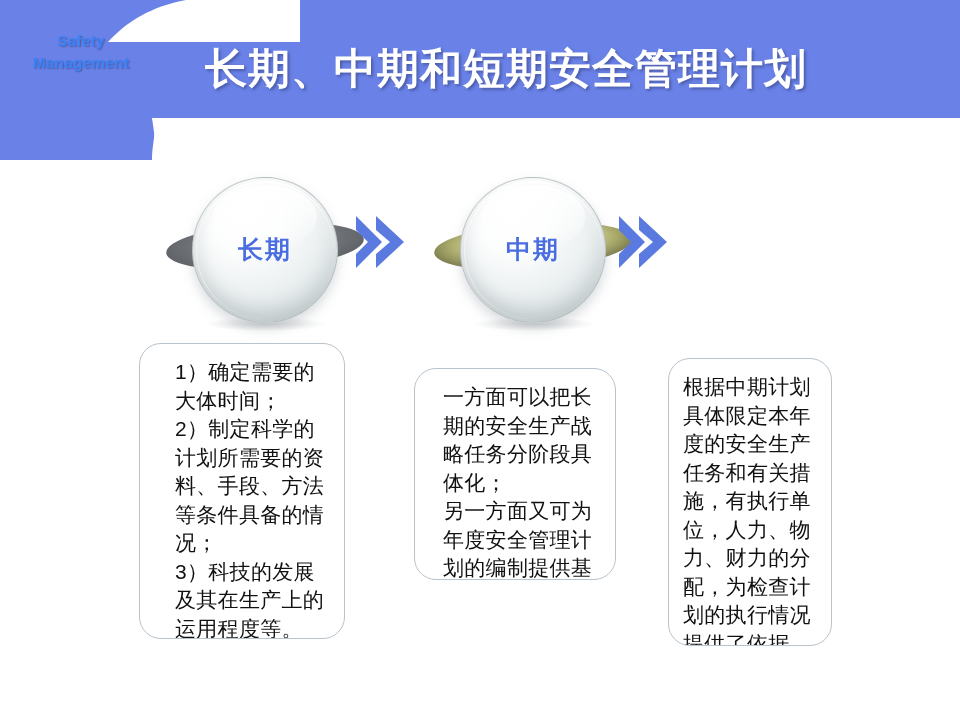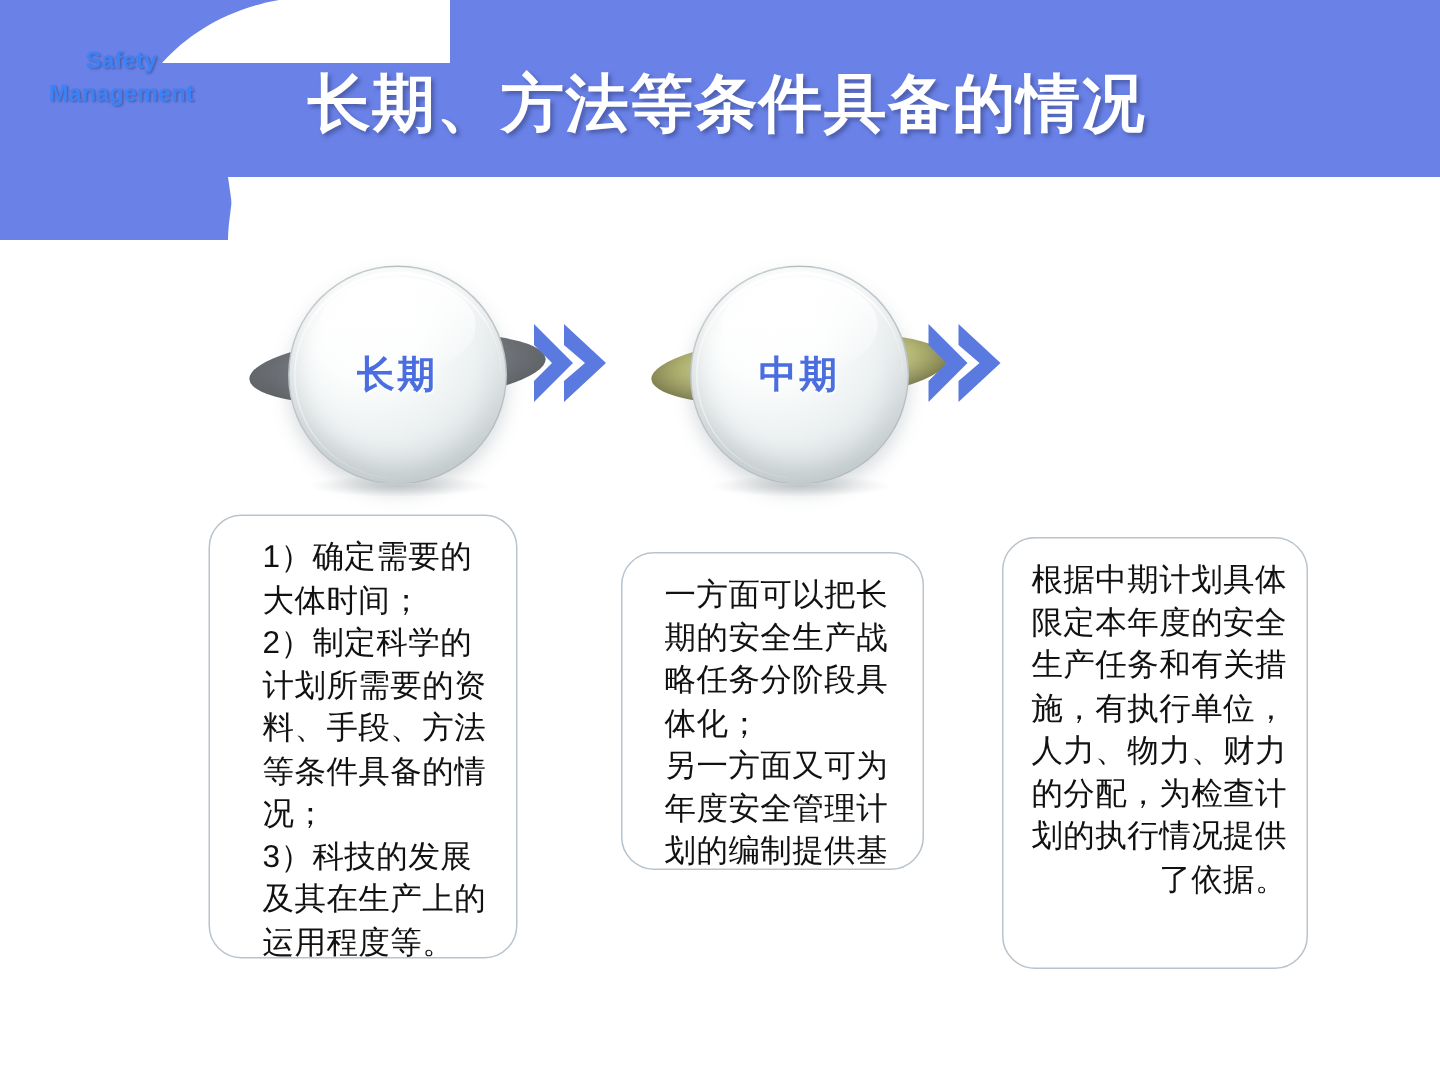--- a/index.html
+++ b/index.html
@@ -185,21 +185,21 @@
     color: #111111;
     font-size: 21px;
     line-height: 1.36;
     letter-spacing: .3px;
     padding: 14px 13px 10px 14px;
     white-space: pre-line;
     overflow: hidden;
   }
   .card-1 { left: 139px; top: 343px; width: 206px; height: 296px; padding-left: 35px; }
   .card-2 { left: 414px; top: 368px; width: 202px; height: 212px; padding-left: 28px; }
-  .card-3 { left: 668px; top: 358px; width: 204px; height: 288px; text-align: right; }
+  .card-3 { left: 668px; top: 358px; width: 164px; height: 288px; }
 </style>
 </head>
 <body>
 
 <div id="slide">
 
   <div class="header-wrap">
     <svg class="header-svg" viewBox="0 0 960 175" preserveAspectRatio="none">
 
       <rect x="0" y="0" width="960" height="42" fill="#6a82e8"></rect>
@@ -212,21 +212,21 @@
 
       <path d="M152,118 L960,118 L960,175 L158,175 L152,160
                C152,142 158,128 152,118 Z" fill="#ffffff"></path>
 
       <path d="M160,118 C160,140 178,118 200,118 L200,118 Z" fill="#ffffff"></path>
     </svg>
 
     <div class="brand-label">Safety
 Management</div>
 
-    <div class="slide-title">长期、方法等条件具备的情况</div>
+    <div class="slide-title">长期、中期和短期安全管理计划</div>
   </div>
 
   <div class="orb-row">
 
     <div class="orb orb-1">
       <div class="orb-shadow"></div>
       <div class="orb-ring ring-gray"></div>
       <div class="orb-ball"></div>
       <div class="orb-label">长期</div>
     </div>

